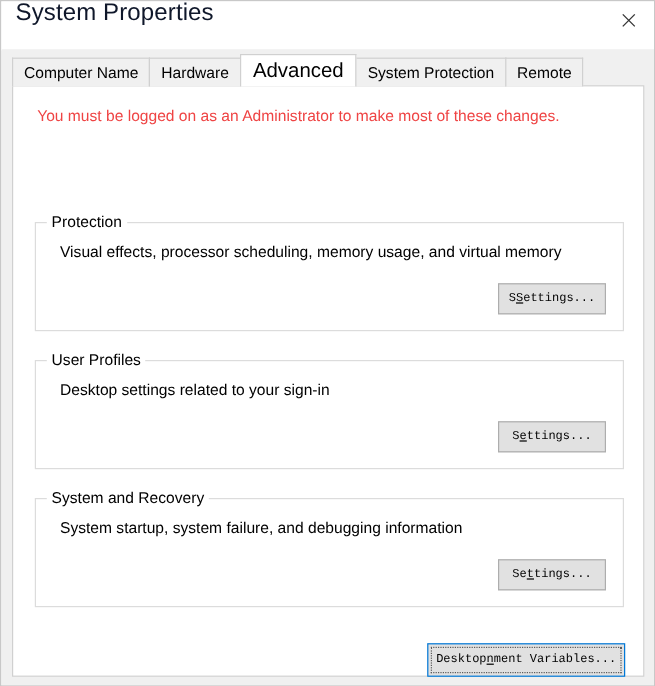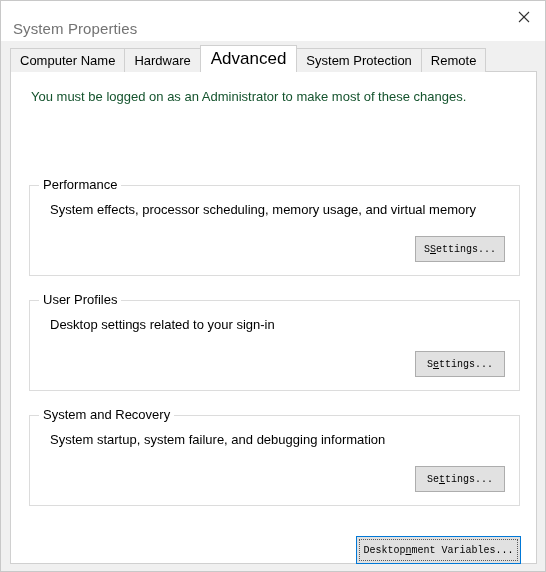--- a/index.html
+++ b/index.html
@@ -28,23 +28,23 @@
     position: absolute;
     left: 0; top: 0;
     width: 546px;
     height: 40px;
     background: #ffffff;
     border-bottom: 1px solid #ffffff;
   }
   .titlebar-text {
     position: absolute;
     left: 12px;
-    top: 18px;
-    font-size: 15px;
-    color: #737373;
+    top: 0;
+    font-size: 20px;
+    color: #0f172a;
     line-height: 20px;
     white-space: nowrap;
     letter-spacing: 0.1px;
   }
   .close-button {
     position: absolute;
     right: 0px;
     top: 0px;
     width: 46px;
     height: 32px;
@@ -117,21 +117,21 @@
     background: #ffffff;
     border: 1px solid #d0d0d0;
     z-index: 2;
   }
 
   .intro-text {
     position: absolute;
     left: 20px;
     top: 17px;
     font-size: 13px;
-    color: #14532d;
+    color: #ef4444;
     white-space: nowrap;
   }
 
   
   .groupbox {
     position: absolute;
     left: 18px;
     width: 491px;
     box-sizing: border-box;
     border: 1px solid #dcdcdc;
@@ -230,22 +230,22 @@
       <div class="tab selected">Advanced</div>
       <div class="tab">System Protection</div>
       <div class="tab">Remote</div>
     </div>
 
     <div class="tabpage">
 
       <div class="intro-text">You must be logged on as an Administrator to make most of these changes.</div>
 
       <div class="groupbox" id="gb-performance">
-        <div class="groupbox-legend">Performance</div>
-        <div class="groupbox-desc">System effects, processor scheduling, memory usage, and virtual memory</div>
+        <div class="groupbox-legend">Protection</div>
+        <div class="groupbox-desc">Visual effects, processor scheduling, memory usage, and virtual memory</div>
         <button class="btn btn-settings" id="btn-settings-performance">
           <span>S</span><span class="ul">S</span><span>ettings...</span>
         </button>
       </div>
 
       <div class="groupbox" id="gb-userprofiles">
         <div class="groupbox-legend">User Profiles</div>
         <div class="groupbox-desc">Desktop settings related to your sign-in</div>
         <button class="btn btn-settings" id="btn-settings-userprofiles">
           <span>S</span><span class="ul">e</span><span>ttings...</span>

